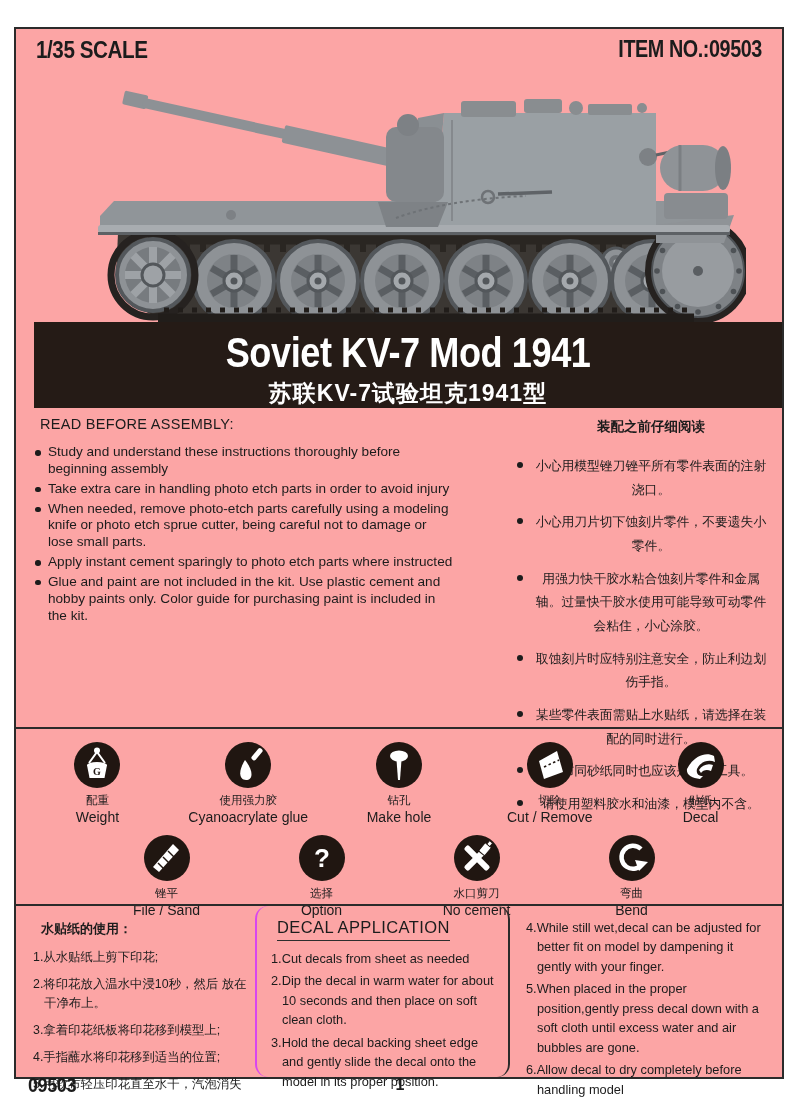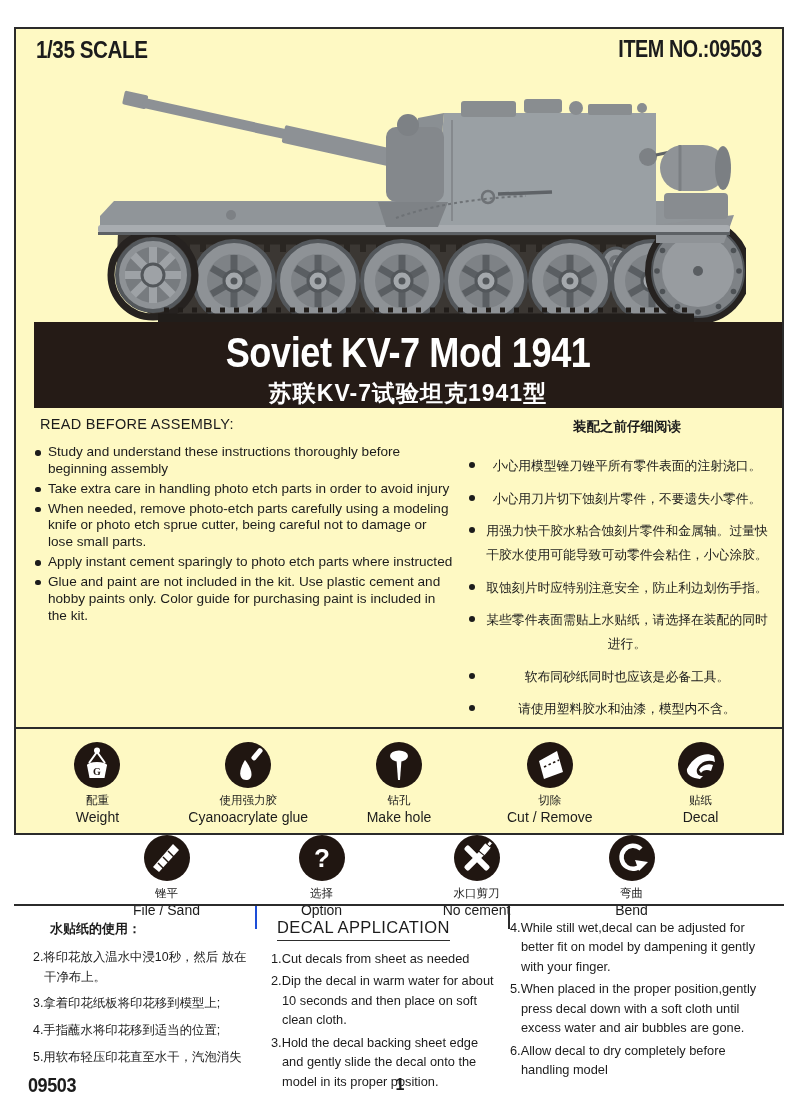--- a/index.html
+++ b/index.html
@@ -1,33 +1,33 @@
 <!DOCTYPE html>
 <html><head>
 <meta charset="utf-8">
 <style>
   html,body{margin:0;padding:0;background:#fff;}
   .page{position:relative;width:800px;height:1097px;background:#fff;overflow:hidden;
         font-family:"Liberation Sans", sans-serif;color:#1c1c1c;}
-  .frame{position:absolute;left:14px;top:27px;width:770px;height:808px;
-         border:2px solid #2b2b2b;box-sizing:border-box;background:#fef9c3;}
+  .frame{position:absolute;left:14px;top:27px;width:770px;height:1052px;
+         border:2px solid #2b2b2b;box-sizing:border-box;background:#fca5a5;}
   
   .hdr{position:absolute;top:7px;left:20px;right:20px;display:flex;justify-content:space-between;}
   .cond{display:inline-block;font-weight:bold;letter-spacing:-.5px;transform:scaleX(.86);}
   .hdr .l{font-size:24px;transform-origin:left center;}
   .hdr .r{font-size:23px;transform-origin:right center;}
   
   .tankwrap{position:absolute;left:40px;top:46px;width:690px;height:252px;}
   
   .titlebar{position:absolute;left:18px;right:0;top:293px;height:86px;background:#251b16;
             text-align:center;color:#fff;}
   .title-en{font-size:42px;font-weight:bold;margin-top:7px;transform-origin:center;}
   .title-zh{font-size:23px;font-weight:bold;margin-top:1px;letter-spacing:1px;}
   
-  .readsec{position:absolute;top:383px;left:18px;right:12px;display:flex;}
+  .readsec{position:absolute;top:383px;left:18px;right:12px;display:flex;gap:48px;}
   .col-en{width:420px;flex:none;}
   .col-en h3{font-size:14.5px;font-weight:normal;margin:4px 0 12px 6px;letter-spacing:.3px;}
   .col-en ul,.col-zh ul{list-style:none;margin:0;padding:0;}
   .col-en li{position:relative;padding-left:14px;margin-bottom:3px;font-size:13.6px;line-height:1.24;}
   .col-en li::before{content:"";position:absolute;left:1px;top:6px;width:5.5px;height:5.5px;
                      border-radius:50%;background:#1c1c1c;}
   .col-zh{flex:1;padding-left:14px;text-align:center;}
   .col-zh h3{font-size:13.5px;font-weight:bold;margin:6px 0 18px 16px;}
   .col-zh li{position:relative;padding-left:16px;margin-bottom:9px;font-size:12.8px;line-height:1.85;}
   .col-zh li::before{content:"";position:absolute;left:1px;top:8px;width:6px;height:6px;
@@ -41,29 +41,29 @@
   .irow.r1{padding:13px 6px 0 6px;}
   .irow.r2{width:620px;margin:10px auto 0 auto;}
   .icell{flex:1;text-align:center;}
   .badge{width:46px;height:46px;margin:0 auto;}
   .lab-zh{font-size:11.5px;margin-top:5px;}
   .lab-en{font-size:14px;margin-top:1px;}
   
   .decals{position:absolute;top:877px;left:0;right:0;bottom:0;display:flex;}
   .dcol{box-sizing:border-box;}
   .d-zh{width:239px;flex:none;padding:13px 8px 0 17px;}
-  .d-zh .dh{font-size:13px;font-weight:bold;margin:0 0 8px 17px;}
+  .d-zh .dh{font-size:13px;font-weight:bold;margin:0 0 8px 8px;}
   .d-zh p{margin:0 0 7px 0;font-size:12.4px;line-height:1.6;padding-left:11px;text-indent:-11px;}
-  .d-mid{width:255px;flex:none;border-left:2px solid #1d4ed8;border-right:2px solid #2b2b2b;
-         padding:10px 10px 13px 14px;}
+  .d-mid{width:255px;flex:none;border-left:2px solid #d946ef;border-right:2px solid #2b2b2b;
+         padding:10px 10px 13px 14px;border-radius:13px;}
   .d-mid .dh{display:inline-block;font-size:16.5px;font-weight:normal;letter-spacing:.4px;
              margin:2px 0 8px 6px;padding-bottom:3px;border-bottom:1.5px solid #2d2d2d;}
   .d-mid p,.d-right p{margin:0 0 3px 0;font-size:12.8px;line-height:1.52;
                       padding-left:11px;text-indent:-11px;}
-  .d-right{flex:1;padding:12px 12px 0 0;}
+  .d-right{flex:1;padding:12px 12px 0 0;margin-left:16px;}
   
   .footer{position:absolute;left:14px;right:14px;top:1073px;height:20px;}
   .foot-item{position:absolute;left:14px;top:0;font-size:21px;font-weight:bold;
              transform-origin:left center;}
   .foot-page{position:absolute;left:0;right:0;top:3px;text-align:center;font-size:16px;font-weight:bold;}
   svg{display:block;}
 </style>
 </head>
 <body>
 
@@ -353,20 +353,21 @@
           <div class="lab-en">Bend</div>
         </div>
       </div>
     </div>
 
     <div class="hrule hr2"></div>
 
     <div class="decals">
       <div class="dcol d-zh">
         <p class="dh">水贴纸的使用：</p>
+        <p class="step">1.从水贴纸上剪下印花;</p>
         <p class="step">2.将印花放入温水中浸10秒，然后 放在干净布上。</p>
         <p class="step">3.拿着印花纸板将印花移到模型上;</p>
         <p class="step">4.手指蘸水将印花移到适当的位置;</p>
         <p class="step">5.用软布轻压印花直至水干，汽泡消失</p>
       </div>
       <div class="dcol d-mid">
         <span class="dh">DECAL APPLICATION</span>
         <p class="step">1.Cut decals from sheet as needed</p>
         <p class="step">2.Dip the decal in warm water for about 10 seconds and then place on soft clean cloth.</p>
         <p class="step">3.Hold the decal backing sheet edge and gently slide the decal onto the model in its proper position.</p>

